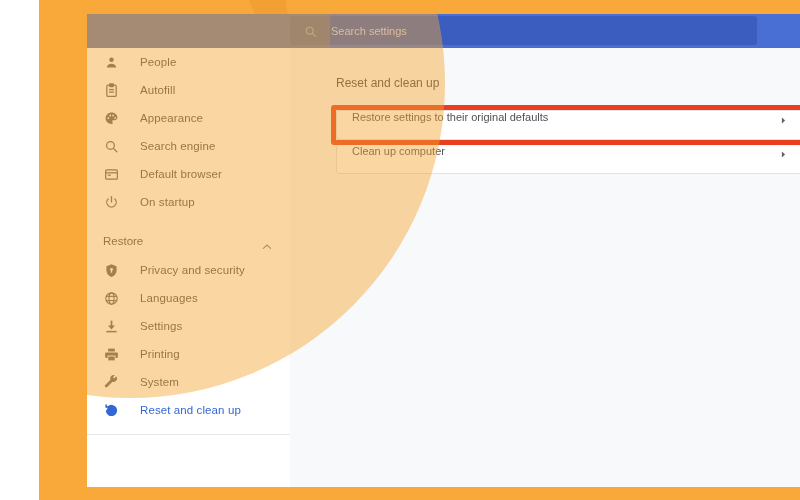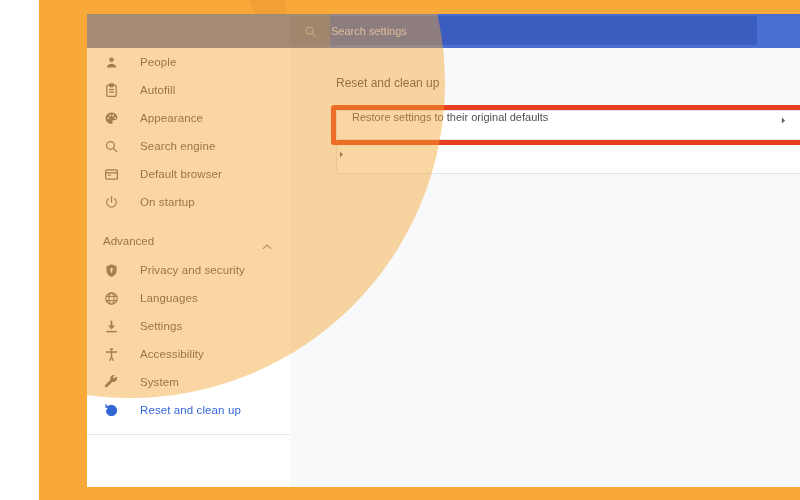--- a/index.html
+++ b/index.html
@@ -306,21 +306,21 @@
             <svg viewBox="0 0 24 24" width="15" height="15" fill="none" stroke="#5F6368" stroke-width="2" stroke-linecap="round">
               <path d="M6.6 6.3a7.6 7.6 0 1 0 10.8 0"></path>
               <line x1="12" y1="2.4" x2="12" y2="11"></line>
             </svg>
           </span>
           <span class="nav-label">On startup</span>
         </div>
       </div>
 
       <div class="advanced-row">
-        <span class="advanced-label">Advanced</span>
+        <span class="advanced-label">Restore</span>
         <span class="caret-up">
           <svg viewBox="0 0 12 8" width="10" height="8">
             <path d="M1.6 5.6 L6 1.6 L10.4 5.6" fill="none" stroke="#7A7D82" stroke-width="1.3" stroke-linecap="round"></path>
           </svg>
         </span>
       </div>
 
       <div>
 
         <div class="nav-item">
@@ -350,32 +350,31 @@
           <span class="ico">
             <svg viewBox="0 0 24 24" width="15" height="15" fill="#5F6368">
               <rect x="10.6" y="2.6" width="2.8" height="9"></rect>
               <path d="M6.4 10.4 12 16.6l5.6-6.2z"></path>
               <rect x="3.8" y="19" width="16.4" height="2.4"></rect>
             </svg>
           </span>
           <span class="nav-label">Settings</span>
         </div>
 
-
-        <div class="nav-item">
-          <span class="ico">
-            <svg viewBox="0 0 24 24" width="15" height="15" fill="#5F6368">
-              <circle cx="12" cy="3.6" r="2.2"></circle>
-              <rect x="2.8" y="6.8" width="18.4" height="2.3" rx="1.1"></rect>
-              <rect x="10.8" y="7" width="2.4" height="7"></rect>
-              <path d="M11.9 12.6 8 21.4l2.2.9 1.7-4.5 1.7 4.5 2.2-.9z"></path>
-            </svg>
-          </span>
-          <span class="nav-label">Accessibility</span>
-        </div>
+        <div class="nav-item">
+          <span class="ico">
+            <svg viewBox="0 0 24 24" width="15" height="15" fill="#5F6368">
+              <rect x="6.6" y="2.6" width="10.8" height="4.6"></rect>
+              <path d="M3.4 8.6h17.2c.9 0 1.6.8 1.6 1.7v5.4c0 .9-.7 1.7-1.6 1.7h-2.2v-4H5.6v4H3.4c-.9 0-1.6-.8-1.6-1.7v-5.4c0-.9.7-1.7 1.6-1.7z"></path>
+              <rect x="6.9" y="15.2" width="10.2" height="6.2"></rect>
+            </svg>
+          </span>
+          <span class="nav-label">Printing</span>
+        </div>
+
 
         <div class="nav-item">
           <span class="ico">
             <svg viewBox="0 0 24 24" width="15" height="15" fill="#5F6368">
               <path d="M20.5 3.6a5.4 5.4 0 0 1-7 7L5.6 18.6a2.3 2.3 0 1 1-3.2-3.2l8-7.9a5.4 5.4 0 0 1 7-7l-3.2 3.2 2 2 3.2-3.2z"></path>
             </svg>
           </span>
           <span class="nav-label">System</span>
         </div>
 
@@ -406,20 +405,21 @@
       <div class="card" id="card-restore">
         <span class="card-label">Restore settings to their original defaults</span>
         <span class="card-arrow">
           <svg viewBox="0 0 10 10" width="9" height="9">
             <path d="M3.2 1.6 L6.8 5 L3.2 8.4 Z" fill="#5F6368"></path>
           </svg>
         </span>
       </div>
 
       <div class="card" id="card-cleanup">
+        <span class="card-label">Clean up computer</span>
         <span class="card-arrow">
           <svg viewBox="0 0 10 10" width="9" height="9">
             <path d="M3.2 1.6 L6.8 5 L3.2 8.4 Z" fill="#5F6368"></path>
           </svg>
         </span>
       </div>
 
       <div class="red-highlight"></div>
     </div>
 

